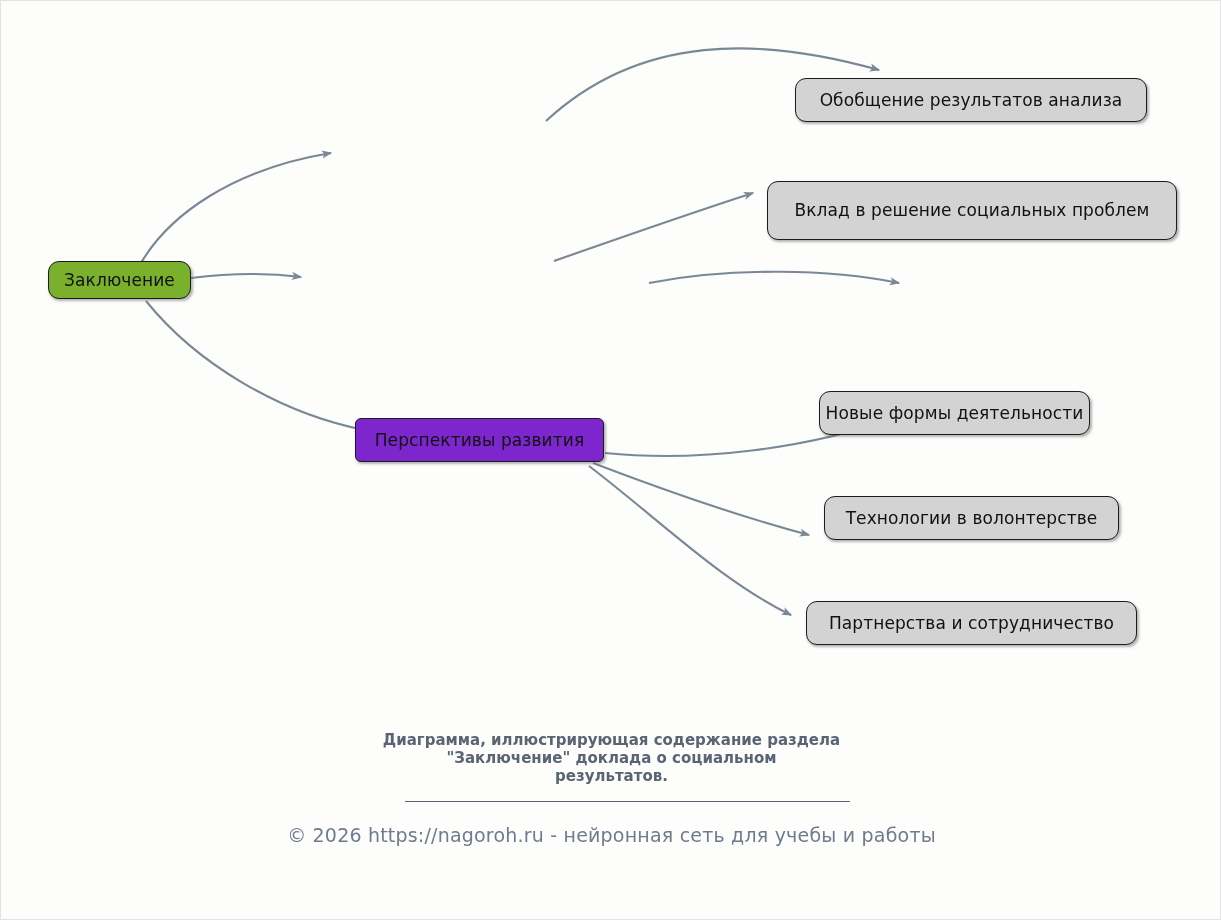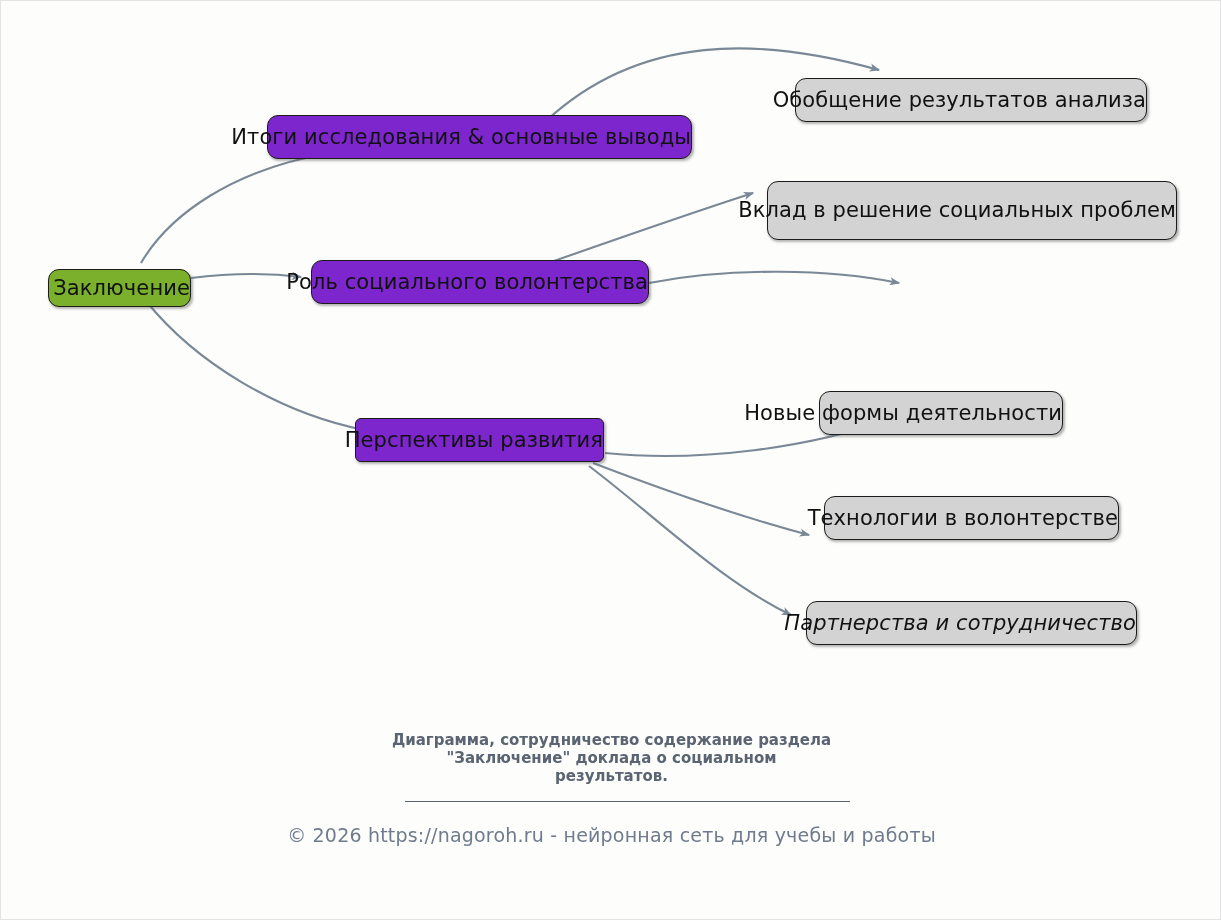--- a/index.html
+++ b/index.html
@@ -27,51 +27,51 @@
     left: 0; top: 0;
     width: 1221px;
     height: 920px;
     pointer-events: none;
   }
   .node {
     position: absolute;
     box-sizing: border-box;
     display: flex;
     align-items: center;
-    justify-content: flex-end;
+    justify-content: center;
     border: 1.4px solid #1c1c1c;
     border-radius: 11px;
     color: #111111;
-    font-size: 21px;
+    font-size: 17px;
     line-height: 1;
     white-space: nowrap;
     box-shadow: 1.5px 2px 2.5px rgba(90,90,90,0.45);
     letter-spacing: 0.1px;
   }
   .node.root {
     background: #7ab02c;
   }
   .node.branch {
     background: #7d26cd;
   }
   .node.leaf {
     background: #d3d3d3;
   }
 
   
-  #n-root      { left: 47px;  top: 268px; width: 143px; height: 38px; }
+  #n-root      { left: 47px;  top: 260px; width: 143px; height: 38px; }
   #n-b1        { left: 266px; top: 114px; width: 425px; height: 44px; }
   #n-b2        { left: 310px; top: 259px; width: 338px; height: 44px; }
   #n-b3        { left: 354px; top: 417px; width: 249px; height: 44px; border-radius: 6px; }
   #n-l1        { left: 794px; top: 77px;  width: 352px; height: 44px; }
   #n-l2        { left: 766px; top: 180px; width: 410px; height: 59px; }
   #n-l3        { left: 770px; top: 289px; width: 400px; height: 44px; }
-  #n-l4        { left: 818px; top: 390px; width: 244px; height: 44px; }
+  #n-l4        { left: 818px; top: 390px; width: 271px; height: 44px; }
   #n-l5        { left: 823px; top: 495px; width: 295px; height: 44px; }
-  #n-l6        { left: 805px; top: 600px; width: 331px; height: 44px; font-style: italic; }
+  #n-l6        { left: 805px; top: 600px; width: 331px; height: 44px; }
 
   #caption {
     position: absolute;
     left: 0;
     top: 730px;
     width: 1221px;
     text-align: center;
     color: #5a6472;
     font-size: 15px;
     font-weight: bold;
@@ -129,27 +129,21 @@
       <path d="M592,462 C660,488 740,516 808,534"></path>
 
       <path d="M588,465 C660,520 720,580 790,614"></path>
     </g>
   </svg>
 
   <div class="node root" id="n-root">
     <span>Заключение</span>
   </div>
 
-  <div class="node branch" id="n-b1">
-    <span>Итоги исследования &amp; основные выводы</span>
-  </div>
 
-  <div class="node branch" id="n-b2">
-    <span>Роль социального волонтерства</span>
-  </div>
 
   <div class="node branch" id="n-b3">
     <span>Перспективы развития</span>
   </div>
 
   <div class="node leaf" id="n-l1">
     <span>Обобщение результатов анализа</span>
   </div>
 
   <div class="node leaf" id="n-l2">
@@ -163,21 +157,21 @@
 
   <div class="node leaf" id="n-l5">
     <span>Технологии в волонтерстве</span>
   </div>
 
   <div class="node leaf" id="n-l6">
     <span>Партнерства и сотрудничество</span>
   </div>
 
   <div id="caption">
-    <span class="cap-line">Диаграмма, сотрудничество содержание раздела</span>
+    <span class="cap-line">Диаграмма, иллюстрирующая содержание раздела</span>
     <span class="cap-line">"Заключение" доклада о социальном</span>
     <span class="cap-line">результатов.</span>
   </div>
 
   <div id="divider"></div>
 
   <div id="footer">© 2026 https://nagoroh.ru - нейронная сеть для учебы и работы</div>
 
 </div>
 

